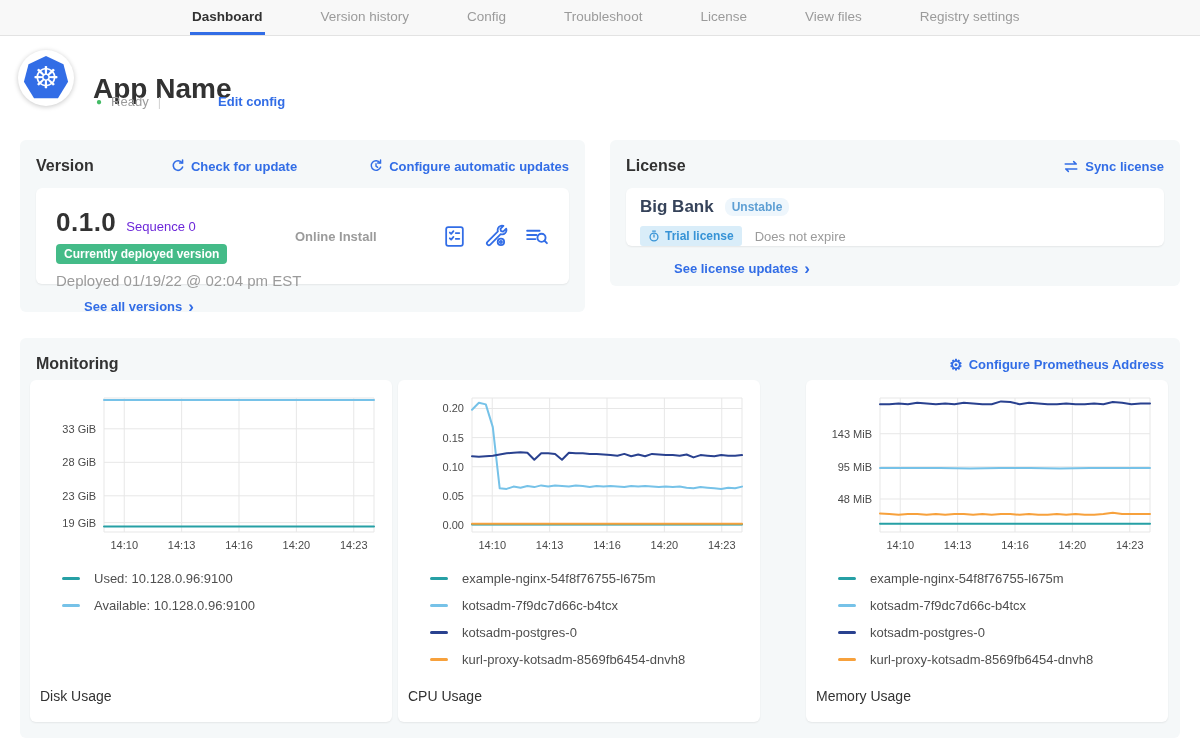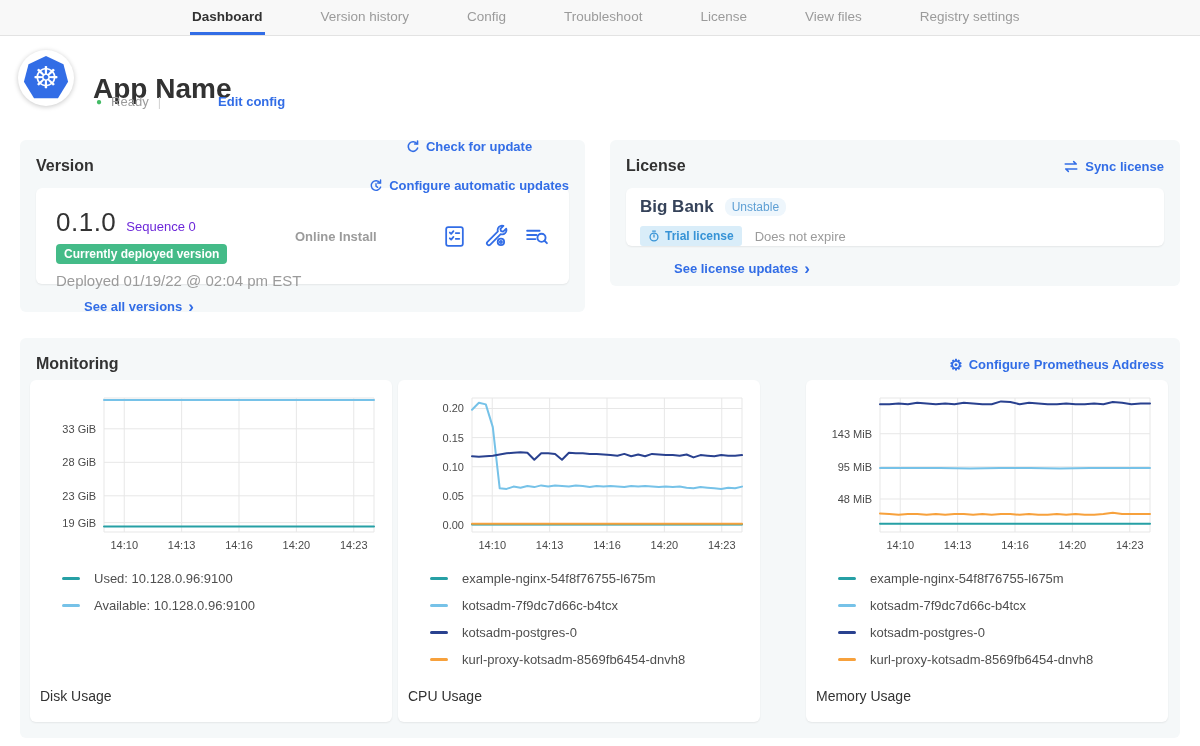--- a/index.html
+++ b/index.html
@@ -43,42 +43,42 @@
   .link { color:#326de6; font-weight:bold; font-size:13px; cursor:pointer;
           display:inline-flex; align-items:center; gap:6px; white-space:nowrap;padding-left:48px; }
 
   
   .section { position:absolute; background:#f5f8f9; border-radius:6px; padding:16px; }
   #version-section   { left:20px;  top:140px; width:565px;  height:172px; }
   #license-section   { left:610px; top:140px; width:570px;  height:146px; }
   #monitoring-section{ left:20px;  top:338px; width:1160px; height:400px; }
   .section-head { display:flex; justify-content:space-between; align-items:center; height:20px; }
   .section-title { font-size:16px; font-weight:bold; }
-  .head-links { display:flex; gap:24px; align-items:center;flex-direction:column; }
+  .head-links { display:flex; gap:24px; align-items:center; }
   .white-card { background:#fff; border-radius:6px; box-shadow:0 1px 2px rgba(0,0,0,.07); }
 
   
   #version-card { margin-top:12px; height:96px; display:flex; align-items:center; padding:0 20px; }
   .version-left { width:225px; }
   .version-number-row { display:flex; align-items:baseline; gap:10px; }
-  .version-number { font-size:26px; font-weight:400; letter-spacing:.5px; }
+  .version-number { font-size:26px; font-weight:700; letter-spacing:.5px; }
   .sequence { font-size:13px; color:#6d28d9;margin-top:36px; }
   .deployed-badge { display:inline-block; background:#44bb88; color:#fff; font-size:12px;
       font-weight:bold; padding:3px 8px; border-radius:4px; margin-top:6px; }
   .deployed-at { font-size:15px; color:#9b9b9b; margin-top:8px; white-space:nowrap; }
   .install-type { flex:1; color:#9b9b9b; font-weight:bold; font-size:13px; padding-left:14px; }
   .version-icons { display:flex; gap:16px; align-items:center; }
   .see-link { margin-top:13px; }
   .chev { font-size:17px; line-height:10px; font-weight:bold; }
 
   
   #license-card { margin-top:12px; height:58px; padding:9px 14px; }
   .license-row1 { display:flex; align-items:center; gap:11px; }
   .license-name { font-size:17px; font-weight:bold; color:#36435a; }
-  .channel-badge { background:#eef6fc; color:#5e9fd4; font-size:12px; font-weight:normal;
+  .channel-badge { background:#eef6fc; color:#5e9fd4; font-size:12px; font-weight:bold;
       padding:2px 7px; border-radius:8px; }
   .license-row2 { display:flex; align-items:center; gap:13px; margin-top:9px; }
   .trial-badge { background:#d9edf9; color:#3793d6; font-weight:bold; font-size:12px;
       padding:3px 8px; border-radius:3px; display:inline-flex; align-items:center; gap:5px; }
   .no-expire { color:#9b9b9b; font-size:13px; }
 
   
   #monitoring-section { }
   #charts-row { position:absolute; left:0; top:0; width:100%; height:100%; }
   .chart-card { position:absolute; top:42px; width:362px; height:342px;

